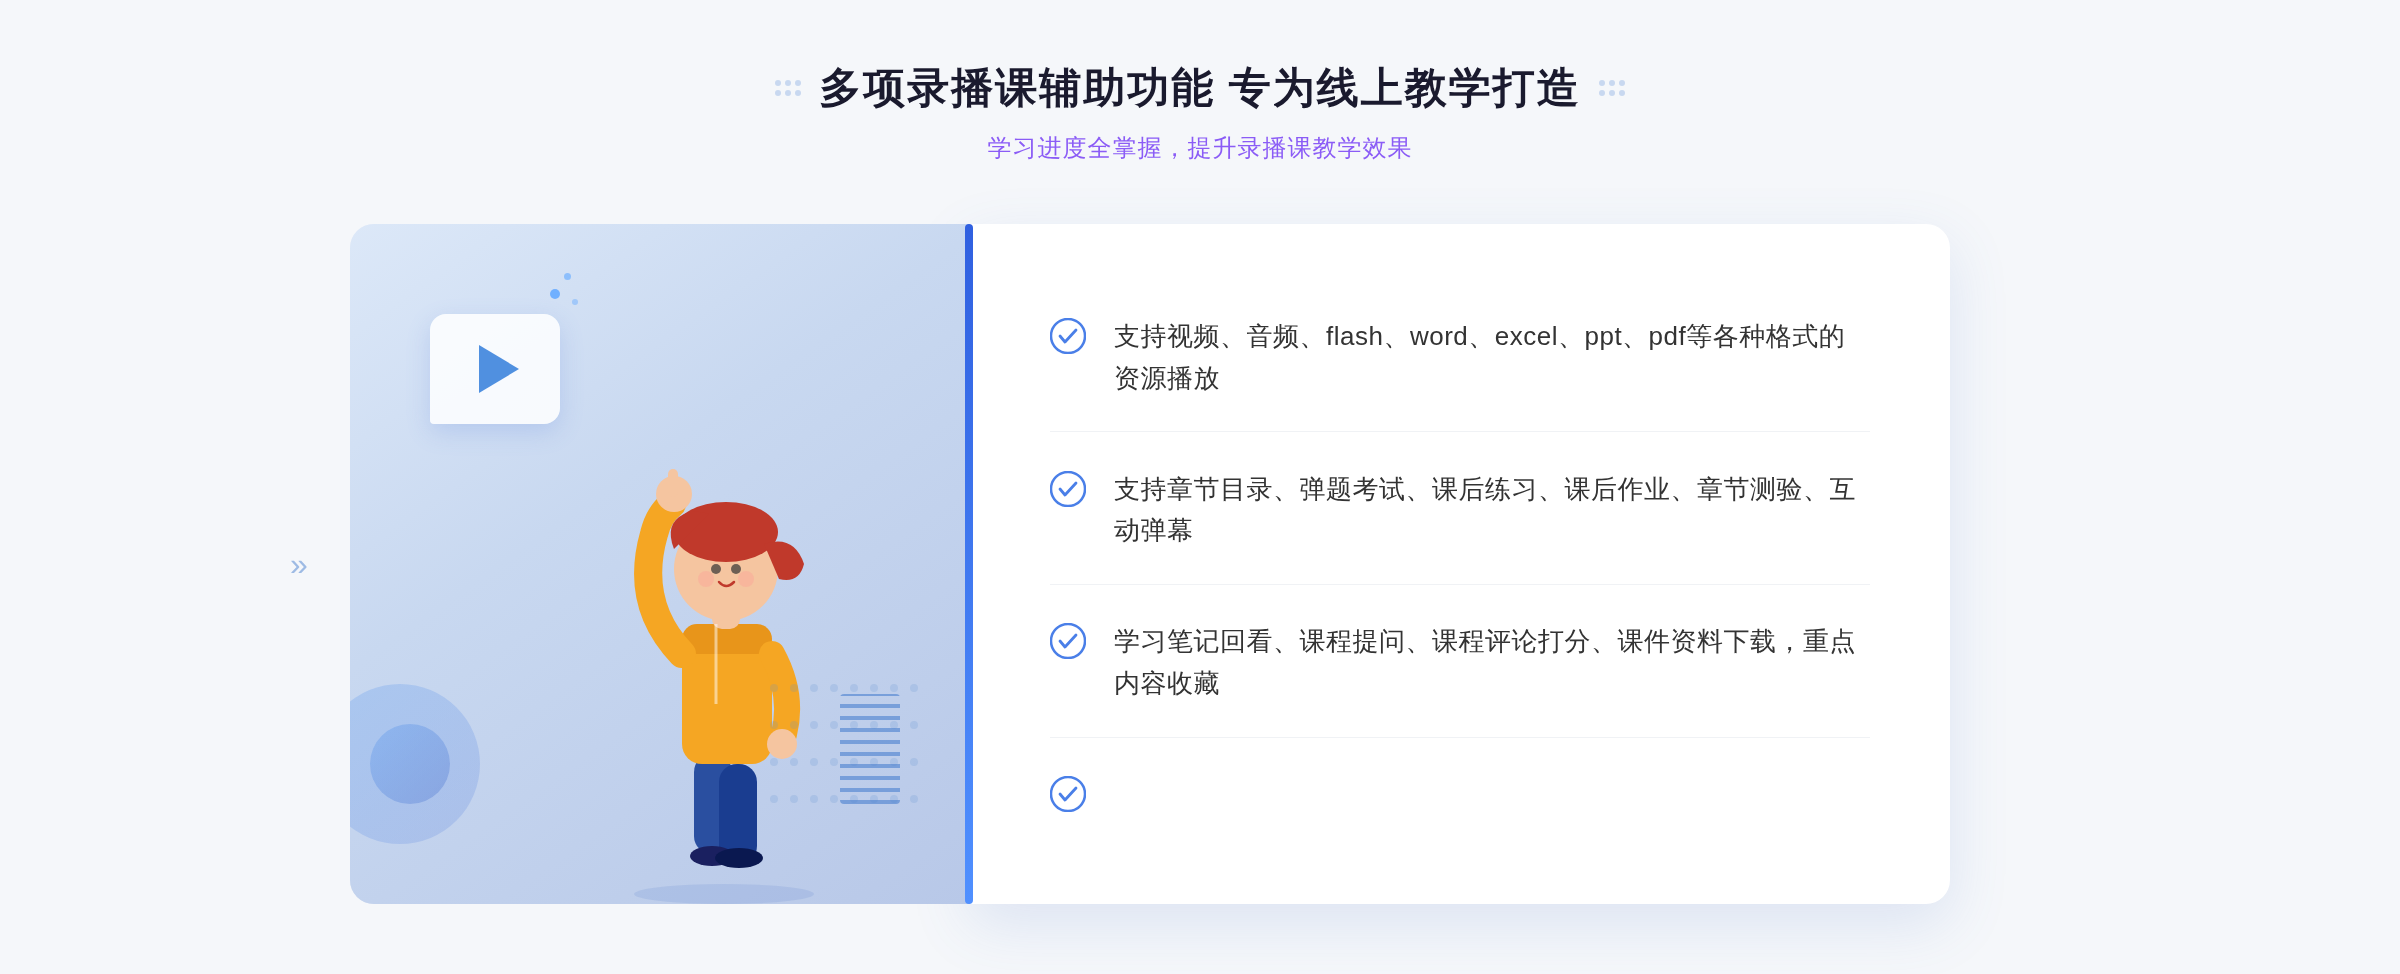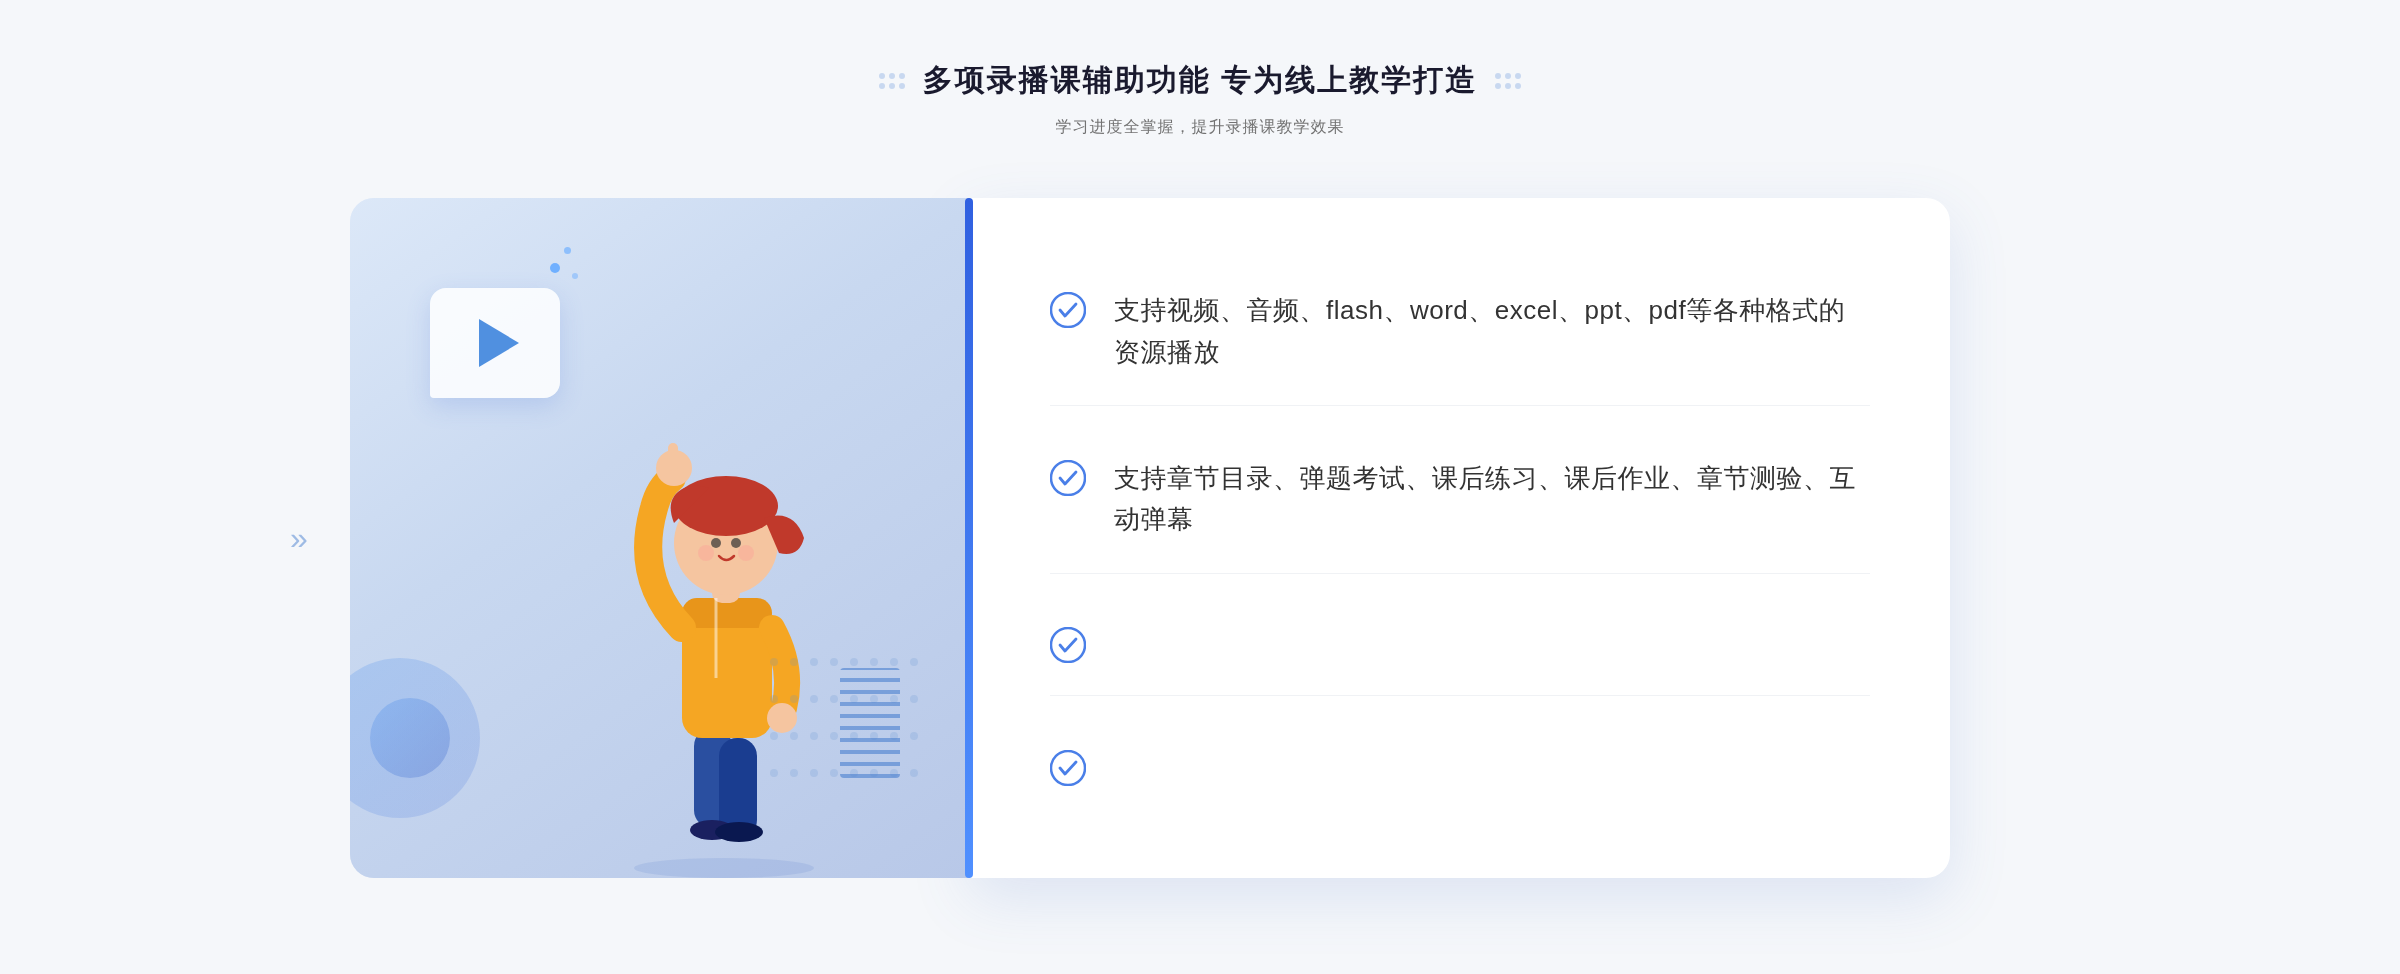--- a/index.html
+++ b/index.html
@@ -50,29 +50,29 @@
     }
 
     .dot {
       width: 6px;
       height: 6px;
       background: #c8d8f0;
       border-radius: 50%;
     }
 
     .main-title {
-      font-size: 30px;
+      font-size: 42px;
       font-weight: 700;
       color: #1a1a2e;
       letter-spacing: 2px;
     }
 
     .subtitle {
-      font-size: 16px;
-      color: #737373;
+      font-size: 24px;
+      color: #8b5cf6;
       letter-spacing: 1px;
     }
 
     .content-area {
       display: flex;
       align-items: stretch;
       width: 1600px;
       gap: 0;
       background: transparent;
     }
@@ -442,20 +442,21 @@
             <path d="M10,18 L15,24 L26,12" stroke="#4a7fe8" stroke-width="2.8" fill="none" stroke-linecap="round" stroke-linejoin="round"></path>
           </svg>
           <span class="feature-text">支持章节目录、弹题考试、课后练习、课后作业、章节测验、互动弹幕</span>
         </div>
 
         <div class="feature-item">
           <svg class="check-icon" viewBox="0 0 36 36" xmlns="http://www.w3.org/2000/svg">
             <circle cx="18" cy="18" r="17" fill="none" stroke="#4a7fe8" stroke-width="2.5"></circle>
             <path d="M10,18 L15,24 L26,12" stroke="#4a7fe8" stroke-width="2.8" fill="none" stroke-linecap="round" stroke-linejoin="round"></path>
           </svg>
+          <span class="feature-text">学习笔记回看、课程提问、课程评论打分、课件资料下载，重点内容收藏</span>
         </div>
 
         <div class="feature-item">
           <svg class="check-icon" viewBox="0 0 36 36" xmlns="http://www.w3.org/2000/svg">
             <circle cx="18" cy="18" r="17" fill="none" stroke="#4a7fe8" stroke-width="2.5"></circle>
             <path d="M10,18 L15,24 L26,12" stroke="#4a7fe8" stroke-width="2.8" fill="none" stroke-linecap="round" stroke-linejoin="round"></path>
           </svg>
         </div>
 
       </div>

